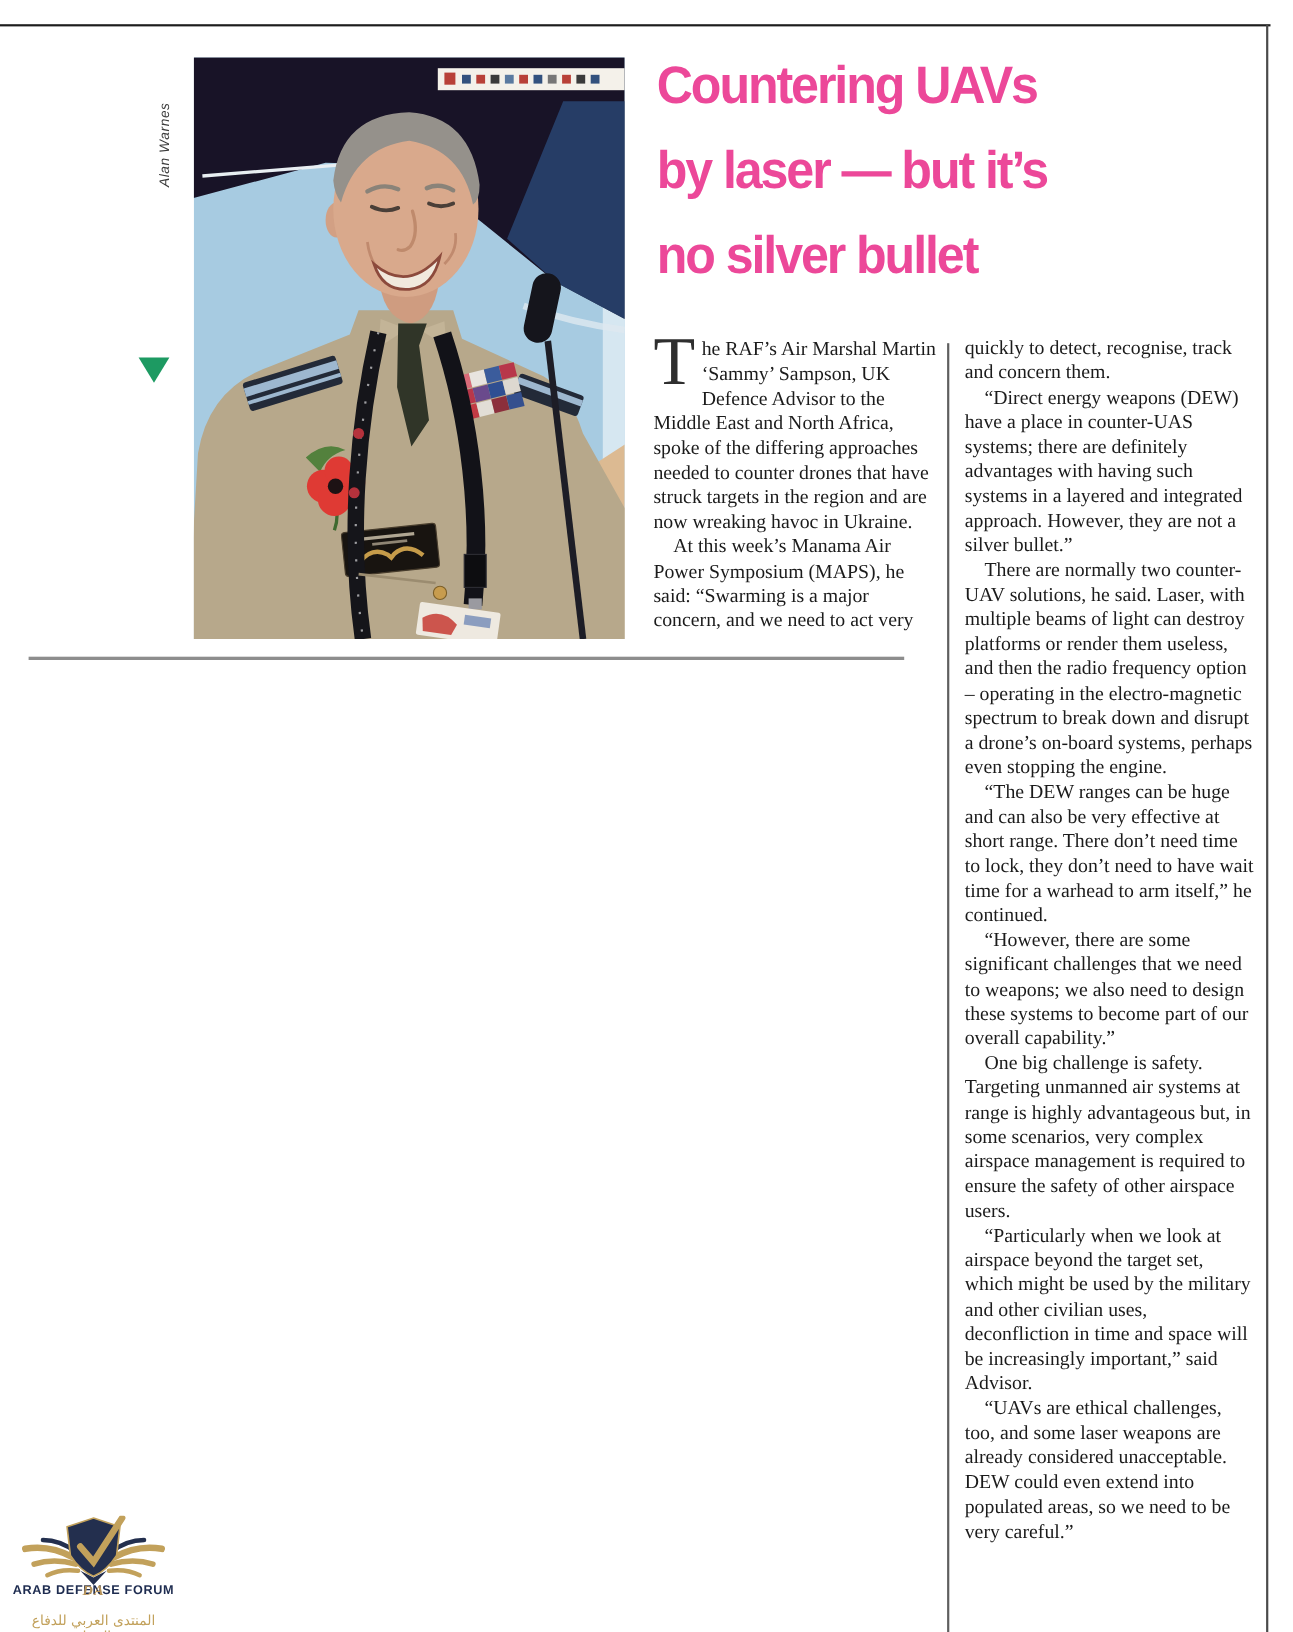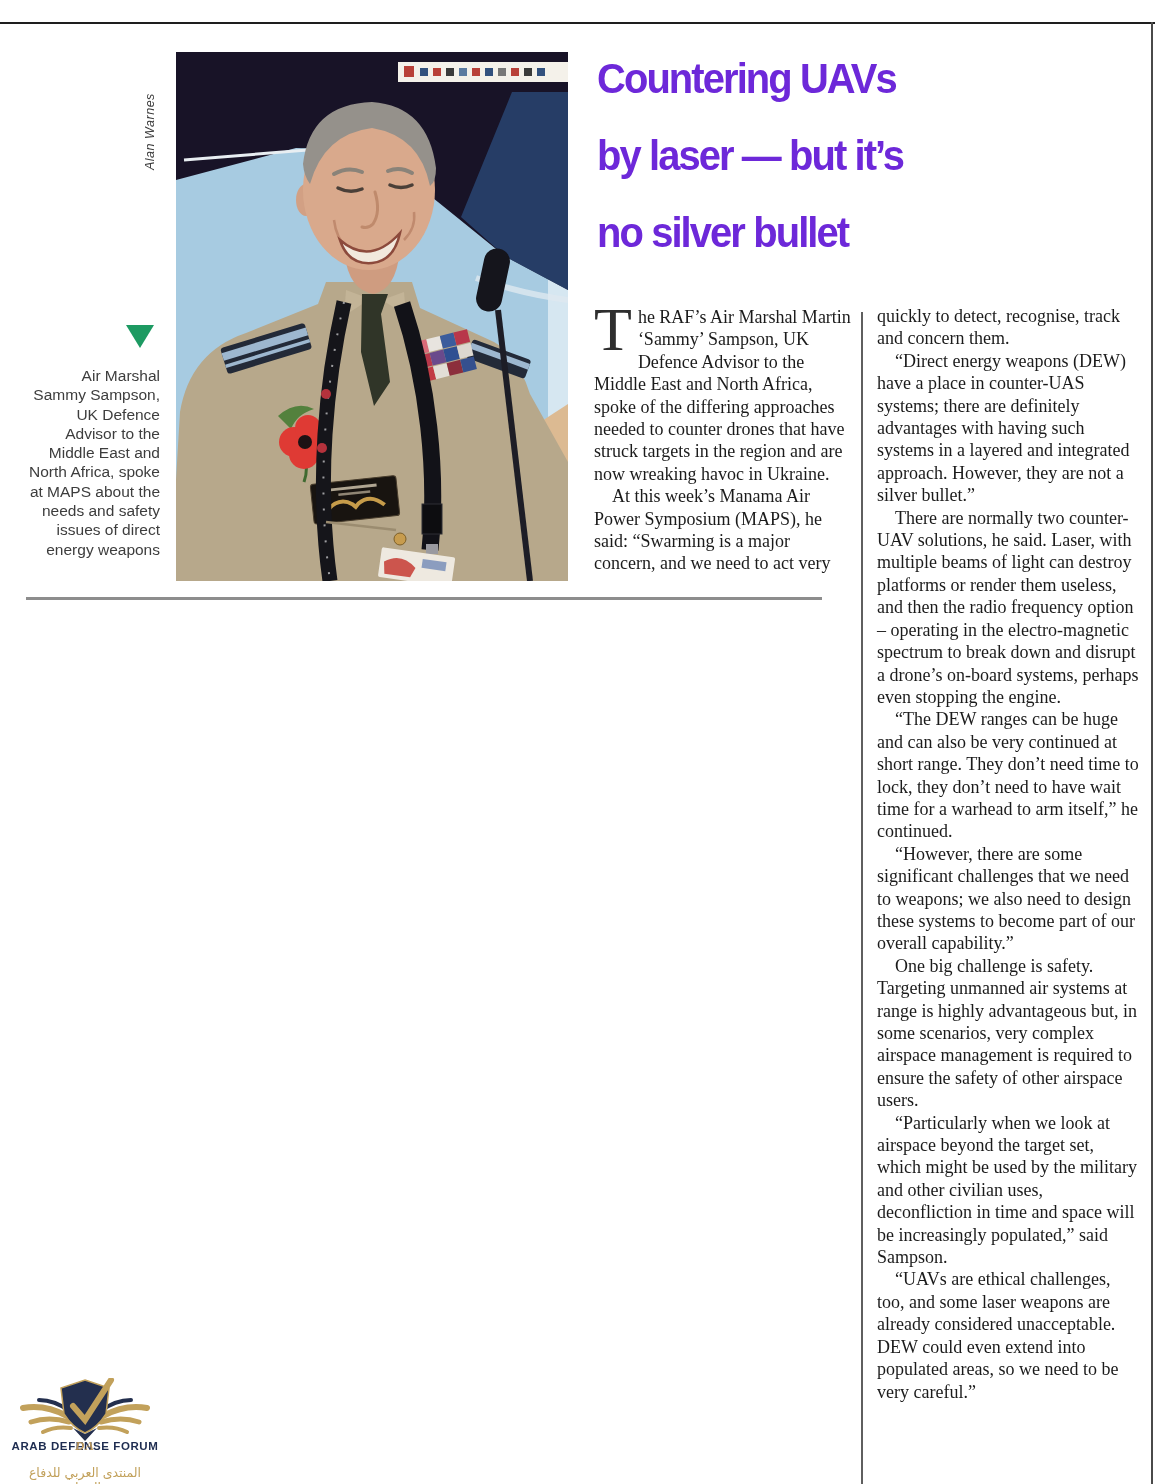--- a/index.html
+++ b/index.html
@@ -26,21 +26,21 @@
   .caption-triangle{position:absolute;left:126px;top:325px;width:0;height:0;
           border-left:14px solid transparent;border-right:14px solid transparent;
           border-top:23px solid #1d9a62;}
   .caption{position:absolute;left:28px;top:366px;width:132px;text-align:right;
           font-family:"Liberation Sans", sans-serif;font-size:15.5px;line-height:19.3px;
           color:#3d3d3d;}
 
   
   .headline{position:absolute;left:597px;top:40px;width:560px;
           font-family:"Liberation Sans", sans-serif;font-weight:bold;
-          font-size:42px;line-height:77px;color:#6d28d9;letter-spacing:-2px;}
+          font-size:48px;line-height:77px;color:#ec4899;letter-spacing:-2px;}
   .headline .hl{display:inline-block;transform:scaleX(.95);transform-origin:left center;white-space:nowrap;}
 
   
   .col{position:absolute;font-size:18px;line-height:22.4px;color:#1b1b1b;text-align:left;}
   .col-1{left:594px;top:306px;width:258px;}
   .col-2{left:877px;top:305px;width:264px;}
   .col p{margin:0;}
   .col p.indent{text-indent:18px;}
   .dropcap{float:left;font-size:62px;line-height:45px;padding:1px 6px 0 0;color:#2e2e2e;
           font-family:"Liberation Serif", serif;}
@@ -176,41 +176,40 @@
       </g>
 
       <g>
         <rect x="304" y="196" width="26" height="64" rx="13" fill="#15151c" transform="rotate(12 317 228)"></rect>
         <path d="M322 258 L354 529" stroke="#1d1d26" stroke-width="6" fill="none"></path>
       </g>
     </svg>
   </div>
 
   <div class="caption-triangle"></div>
-  <div class="caption">Air Marshal Sammy Sampson, UK Defence Advisor to the Middle East and North Africa, spoke at MAPS about the needs and safety issues of direct energy weapons</div>
 
   <div class="headline">
     <span class="hl">Countering UAVs</span><br>
     <span class="hl">by laser — but it’s</span><br>
     <span class="hl">no silver bullet</span>
   </div>
 
   <div class="col col-1">
     <p><span class="dropcap">T</span><span>he RAF’s Air Marshal Martin ‘Sammy’ Sampson, UK Defence Advisor to the Middle East and North Africa, spoke of the differing approaches needed to counter drones that have struck targets in the region and are now wreaking havoc in Ukraine.</span></p>
     <p class="indent">At this week’s Manama Air Power Symposium (MAPS), he said: “Swarming is a major concern, and we need to act very</p>
   </div>
 
   <div class="col col-2">
     <p>quickly to detect, recognise, track and concern them.</p>
     <p class="indent">“Direct energy weapons (DEW) have a place in counter-UAS systems; there are definitely advantages with having such systems in a layered and integrated approach. However, they are not a silver bullet.”</p>
     <p class="indent">There are normally two counter-UAV solutions, he said. Laser, with multiple beams of light can destroy platforms or render them useless, and then the radio frequency option – operating in the electro-magnetic spectrum to break down and disrupt a drone’s on-board systems, perhaps even stopping the engine.</p>
-    <p class="indent">“The DEW ranges can be huge and can also be very continued at short range. They don’t need time to lock, they don’t need to have wait time for a warhead to arm itself,” he continued.</p>
+    <p class="indent">“The DEW ranges can be huge and can also be very effective at short range. There don’t need time to lock, they don’t need to have wait time for a warhead to arm itself,” he continued.</p>
     <p class="indent">“However, there are some significant challenges that we need to weapons; we also need to design these systems to become part of our overall capability.”</p>
     <p class="indent">One big challenge is safety. Targeting unmanned air systems at range is highly advantageous but, in some scenarios, very complex airspace management is required to ensure the safety of other airspace users.</p>
-    <p class="indent">“Particularly when we look at airspace beyond the target set, which might be used by the military and other civilian uses, deconfliction in time and space will be increasingly populated,” said Sampson.</p>
+    <p class="indent">“Particularly when we look at airspace beyond the target set, which might be used by the military and other civilian uses, deconfliction in time and space will be increasingly important,” said Advisor.</p>
     <p class="indent">“UAVs are ethical challenges, too, and some laser weapons are already considered unacceptable. DEW could even extend into populated areas, so we need to be very careful.”</p>
   </div>
 
   <div class="logo">
     <svg width="140" height="64" viewBox="0 0 140 64">
 
       <g stroke="#c2a15b" fill="none" stroke-linecap="round">
         <path d="M52 38 Q30 26 8 30" stroke-width="6"></path>
         <path d="M54 44 Q34 38 16 44" stroke-width="5"></path>
         <path d="M56 50 Q40 48 28 54" stroke-width="4"></path>

